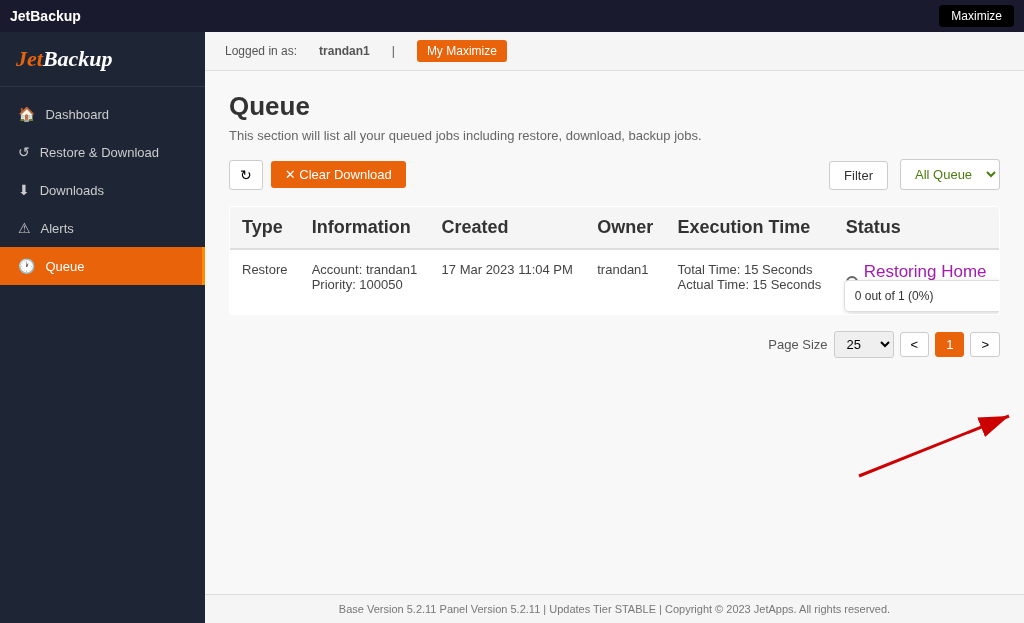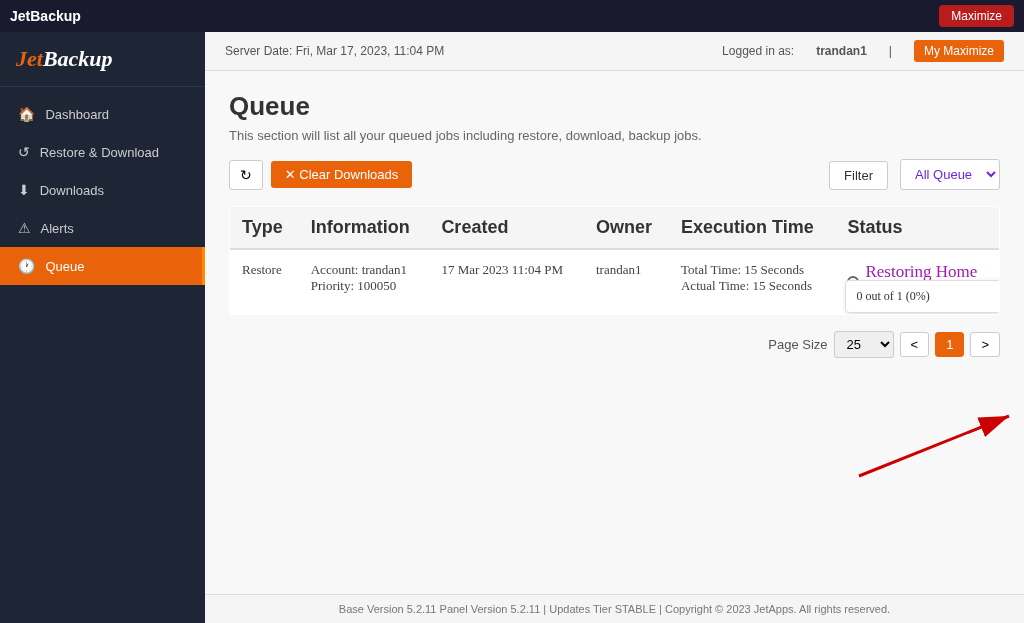--- a/index.html
+++ b/index.html
@@ -11,21 +11,21 @@
       color: white;
       display: flex;
       align-items: center;
       justify-content: space-between;
       padding: 0 10px;
       height: 32px;
       flex-shrink: 0;
     }
     .titlebar-title { font-size: 14px; font-weight: bold; color: white; }
     .maximize-btn {
-      background: #b91c1c;
+      background: #000000;
       color: white;
       border: none;
       padding: 4px 12px;
       border-radius: 4px;
       cursor: pointer;
       font-size: 12px;
       display: flex; align-items: center; gap: 5px;
     }
 
     
@@ -154,21 +154,21 @@
       font-size: 13px;
       color: #333;
     }
     .btn-queue-select {
       background: #fff;
       border: 1px solid #ccc;
       padding: 6px 10px;
       border-radius: 3px;
       cursor: pointer;
       font-size: 13px;
-      color: #6d28d9;
+      color: #4d7c0f;
     }
 
     
     .queue-table {
       width: 100%;
       border-collapse: collapse;
       background: white;
       border: 1px solid #ddd;
       border-radius: 4px;
       overflow: hidden;
@@ -181,21 +181,20 @@
       font-size: 18px;
       color: #333;
       font-weight: bold;
     }
     .queue-table td {
       padding: 12px 12px;
       border-bottom: 1px solid #eee;
       vertical-align: top;
       font-size: 13px;
       color: #444;
-      font-family: Liberation Serif, serif;
     }
 
     
     .status-cell { position: relative; }
     .status-header { display: flex; align-items: center; gap: 6px; color: #a21caf; font-size: 17px; }
     .status-dot {
       width: 12px; height: 12px;
       border-radius: 50%;
       border: 2px solid #666;
       display: inline-block;
@@ -303,37 +302,36 @@
       <div class="nav-item active">
         <span class="nav-icon">🕐</span>
         <span>Queue</span>
       </div>
     </div>
   </nav>
 
   <div class="content-wrapper">
 
     <div class="topbar">
-      <span>Server Date: Fri, Mar 17, 2023, 11:04 PM</span>
       <div class="topbar-right">
         <span>Logged in as:</span>
         <strong>trandan1</strong>
         <span>|</span>
         <button class="my-account-btn">My Maximize</button>
       </div>
     </div>
 
     <div class="content">
       <h1 class="page-title">Queue</h1>
       <p class="page-desc">This section will list all your queued jobs including restore, download, backup jobs.</p>
 
       <div class="toolbar">
         <div class="toolbar-left">
           <button class="btn-refresh">↻</button>
-          <button class="btn-clear">✕ Clear Downloads</button>
+          <button class="btn-clear">✕ Clear Download</button>
         </div>
         <div class="toolbar-right">
           <button class="btn-filter">Filter</button>
           <select class="btn-queue-select">
             <option>All Queue</option>
           </select>
         </div>
       </div>
 
       <div class="table-wrapper">

